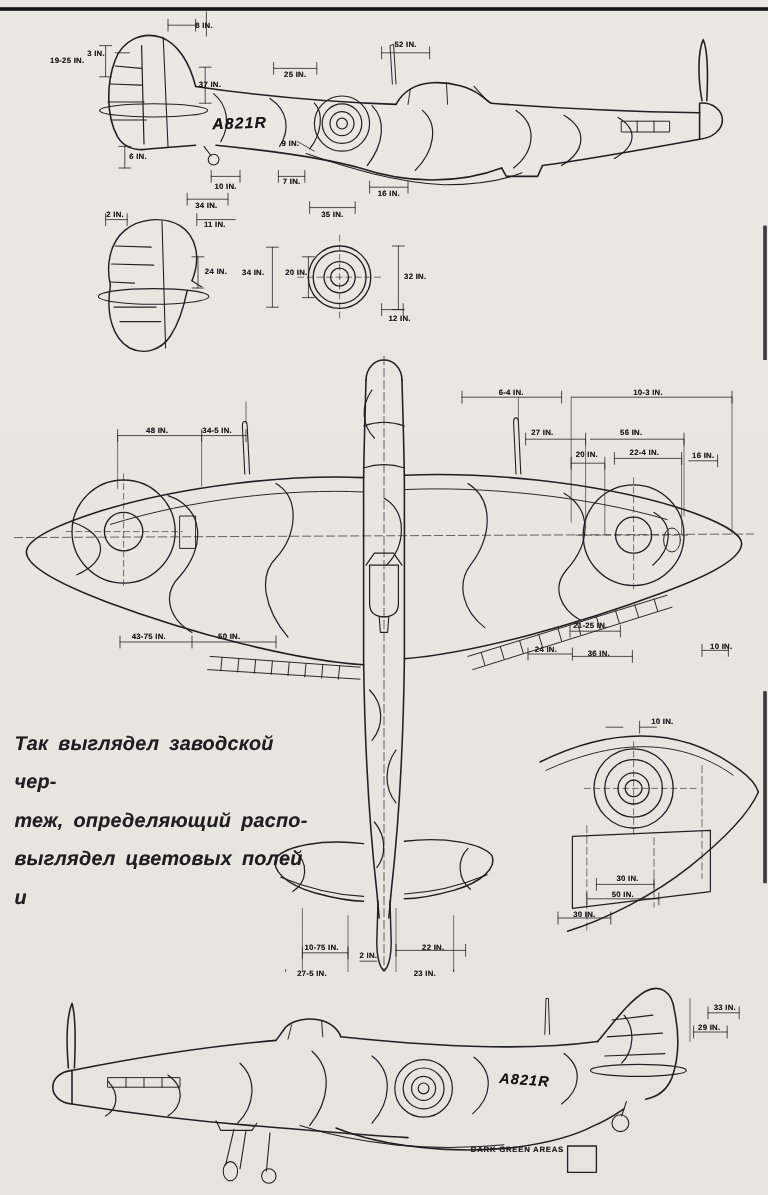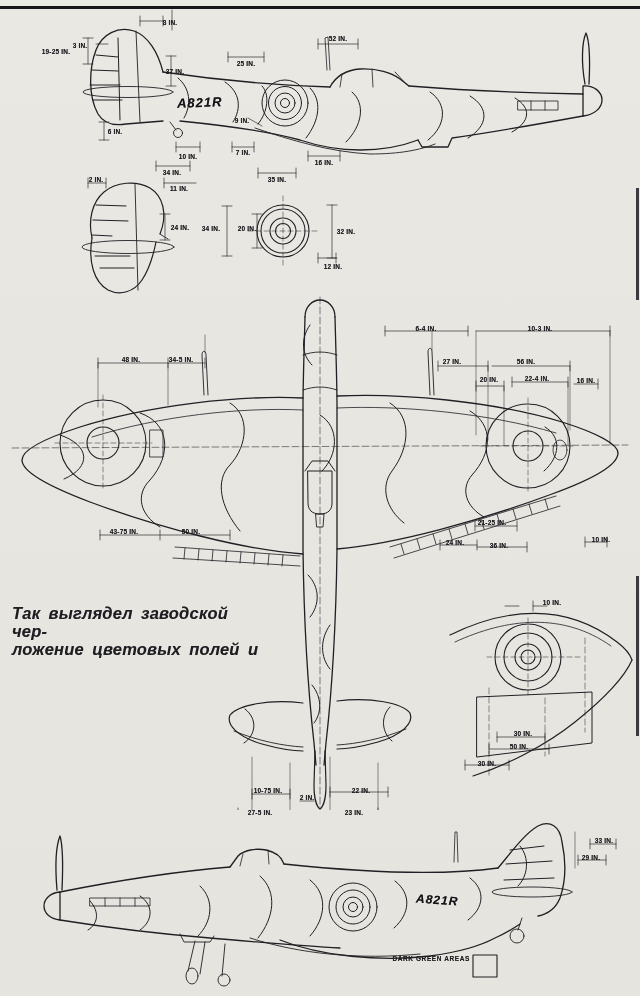--- a/index.html
+++ b/index.html
@@ -21,21 +21,21 @@
     white-space:nowrap; text-shadow:0 0 .4px rgba(20,20,25,.55);
   }
   .serial{
     position:absolute; font-style:italic; font-weight:800; color:#141418;
     letter-spacing:1px; text-shadow:0 0 .5px rgba(10,10,15,.6);
   }
   .serial-top{left:177px; top:95px; font-size:13px; transform:rotate(-2deg);}
   .serial-bottom{left:416px; top:893px; font-size:12px; transform:rotate(4deg);}
   .caption{
     position:absolute; left:12px; top:604px; width:256px;
-    font-size:16.5px; line-height:18px; font-weight:700; font-style:italic;
+    font-size:16.5px; line-height:32px; font-weight:700; font-style:italic;
     color:#1d1d22; letter-spacing:.2px; word-spacing:3.5px;
     text-shadow:0 0 .4px rgba(20,20,25,.4);
   }
   .legend-label{
     position:absolute; left:352px; top:955px; width:118px; text-align:right;
     font-size:6.5px; font-weight:bold; letter-spacing:.6px; color:#1b1b1f;
     text-shadow:0 0 .4px rgba(20,20,25,.5);
   }
 </style>
 </head>
@@ -283,21 +283,22 @@
       <path d="M578,54 L606,54 M578,49 L578,59 M606,49 L606,59"></path>
       <path d="M575,26 L575,62" stroke-width="0.5"></path>
     </g>
   </svg>
 
   <div class="serial serial-top">A821R</div>
   <div class="serial serial-bottom">A821R</div>
 
   <div class="caption">
     <div>Так выглядел заводской чер-</div>
-    <div>ложение цветовых полей и</div>
+    <div>теж, определяющий распо-</div>
+    <div>выглядел цветовых полей и</div>
   </div>
 
   <div class="legend-label">DARK GREEN AREAS</div>
 
   <div class="dim-layer">
       <span class="dim" style="left: 170px; top: 22px;">8 IN.</span>
       <span class="dim" style="left: 56px; top: 51px;">19-25 IN.</span>
       <span class="dim" style="left: 80px; top: 45px;">3 IN.</span>
       <span class="dim" style="left: 175px; top: 71px;">37 IN.</span>
       <span class="dim" style="left: 246px; top: 63px;">25 IN.</span>

